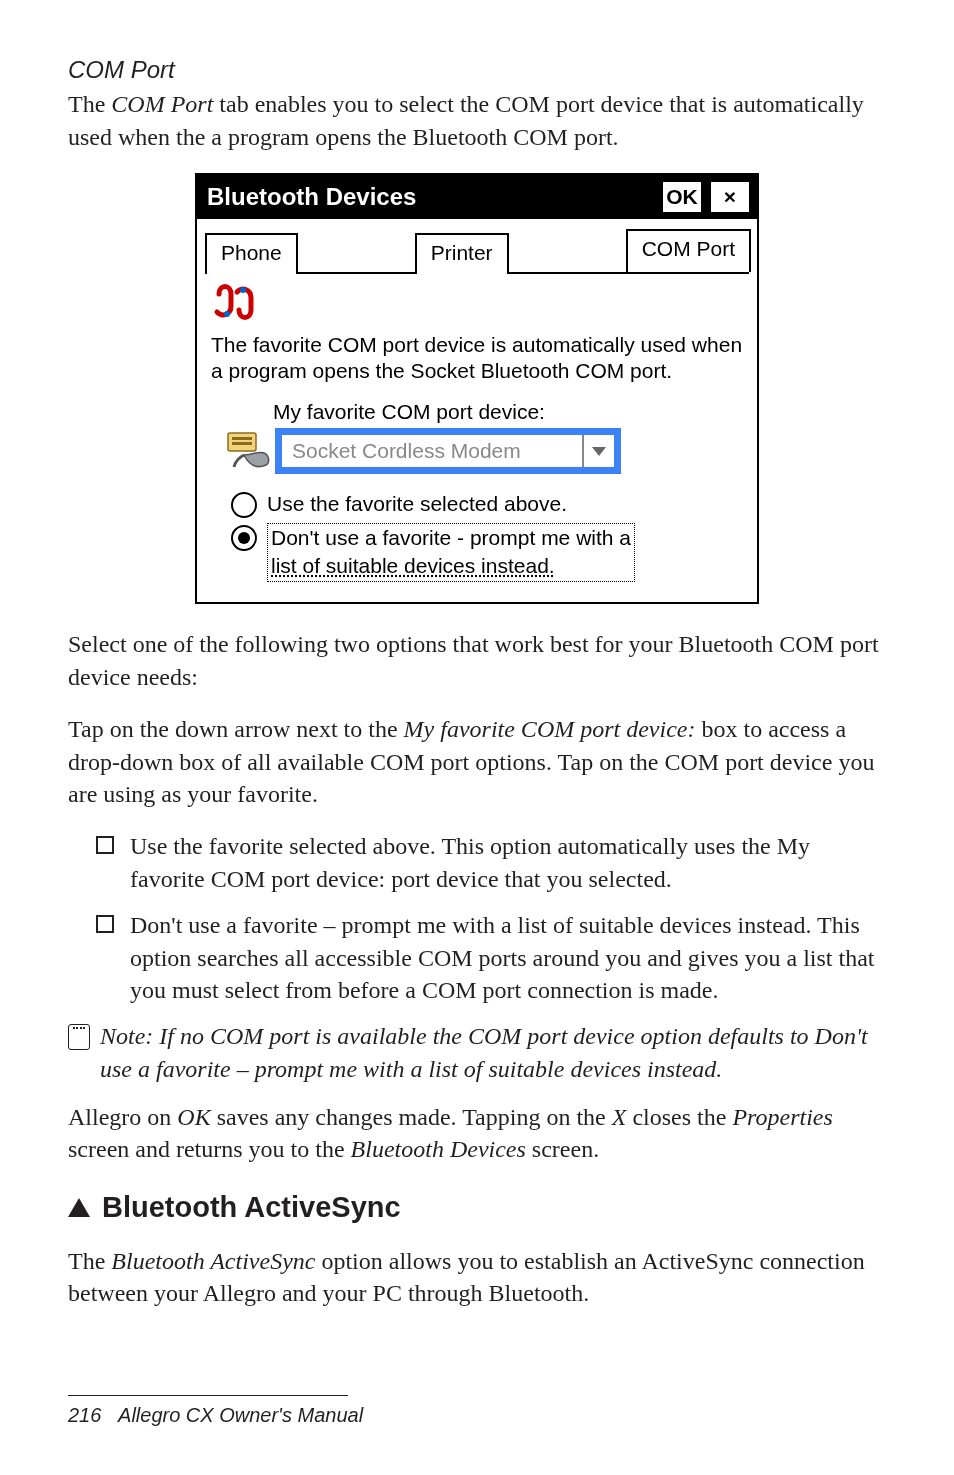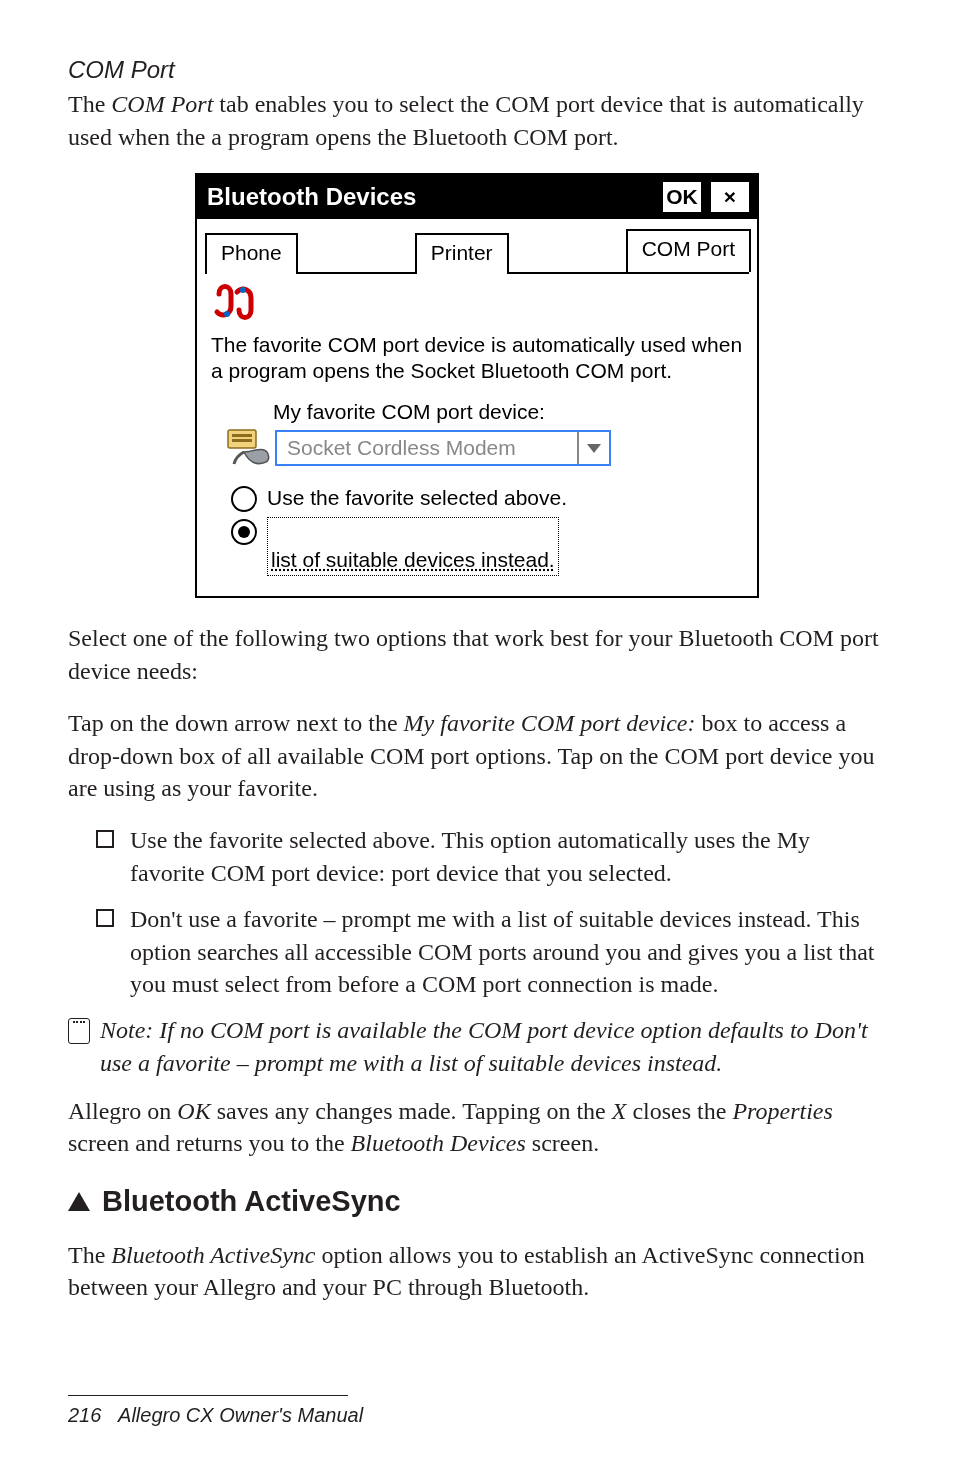--- a/index.html
+++ b/index.html
@@ -163,21 +163,21 @@
   .dialog-body {
     padding: 10px 14px 16px 14px;
   }
   .row { display: flex; align-items: flex-start; gap: 12px; margin-bottom: 14px; flex-direction: column; }
   .row .text { flex: 1; line-height: 1.25; }
   .field-label { margin-left: 62px; margin-bottom: 2px; }
   .combo-row { display: flex; align-items: center; gap: 0; margin-left: 14px; margin-bottom: 16px; }
   .combo {
     display: flex;
     align-items: stretch;
-    border: 2px solid #3b82f6;
+    border: 7px solid #3b82f6;
     height: 32px;
     background: #fff;
     margin-left: 2px;
   }
   .combo .combo-text {
     padding: 2px 10px;
     color: #888;
     min-width: 280px;
     display: flex; align-items: center;
   }
@@ -270,21 +270,21 @@
       <div class="radio-row">
         <div class="radio-outer"></div>
         <div>Use the favorite selected above.</div>
       </div>
       <div class="radio-row">
         <div class="radio-outer">
             <div class="radio-dot"></div>
           </div>
         <div>
           <span class="dotted-focus">
-            <br>
+            <span>Don't use a favorite - prompt me with a</span><br>
             <span style="text-decoration: underline dotted;">list of suitable devices instead.</span>
           </span>
         </div>
       </div>
     </div>
   </div>
 
   <p class="body-text">Select one of the following two options that work best for your Bluetooth COM port device needs:</p>
 
   <p class="body-text">

